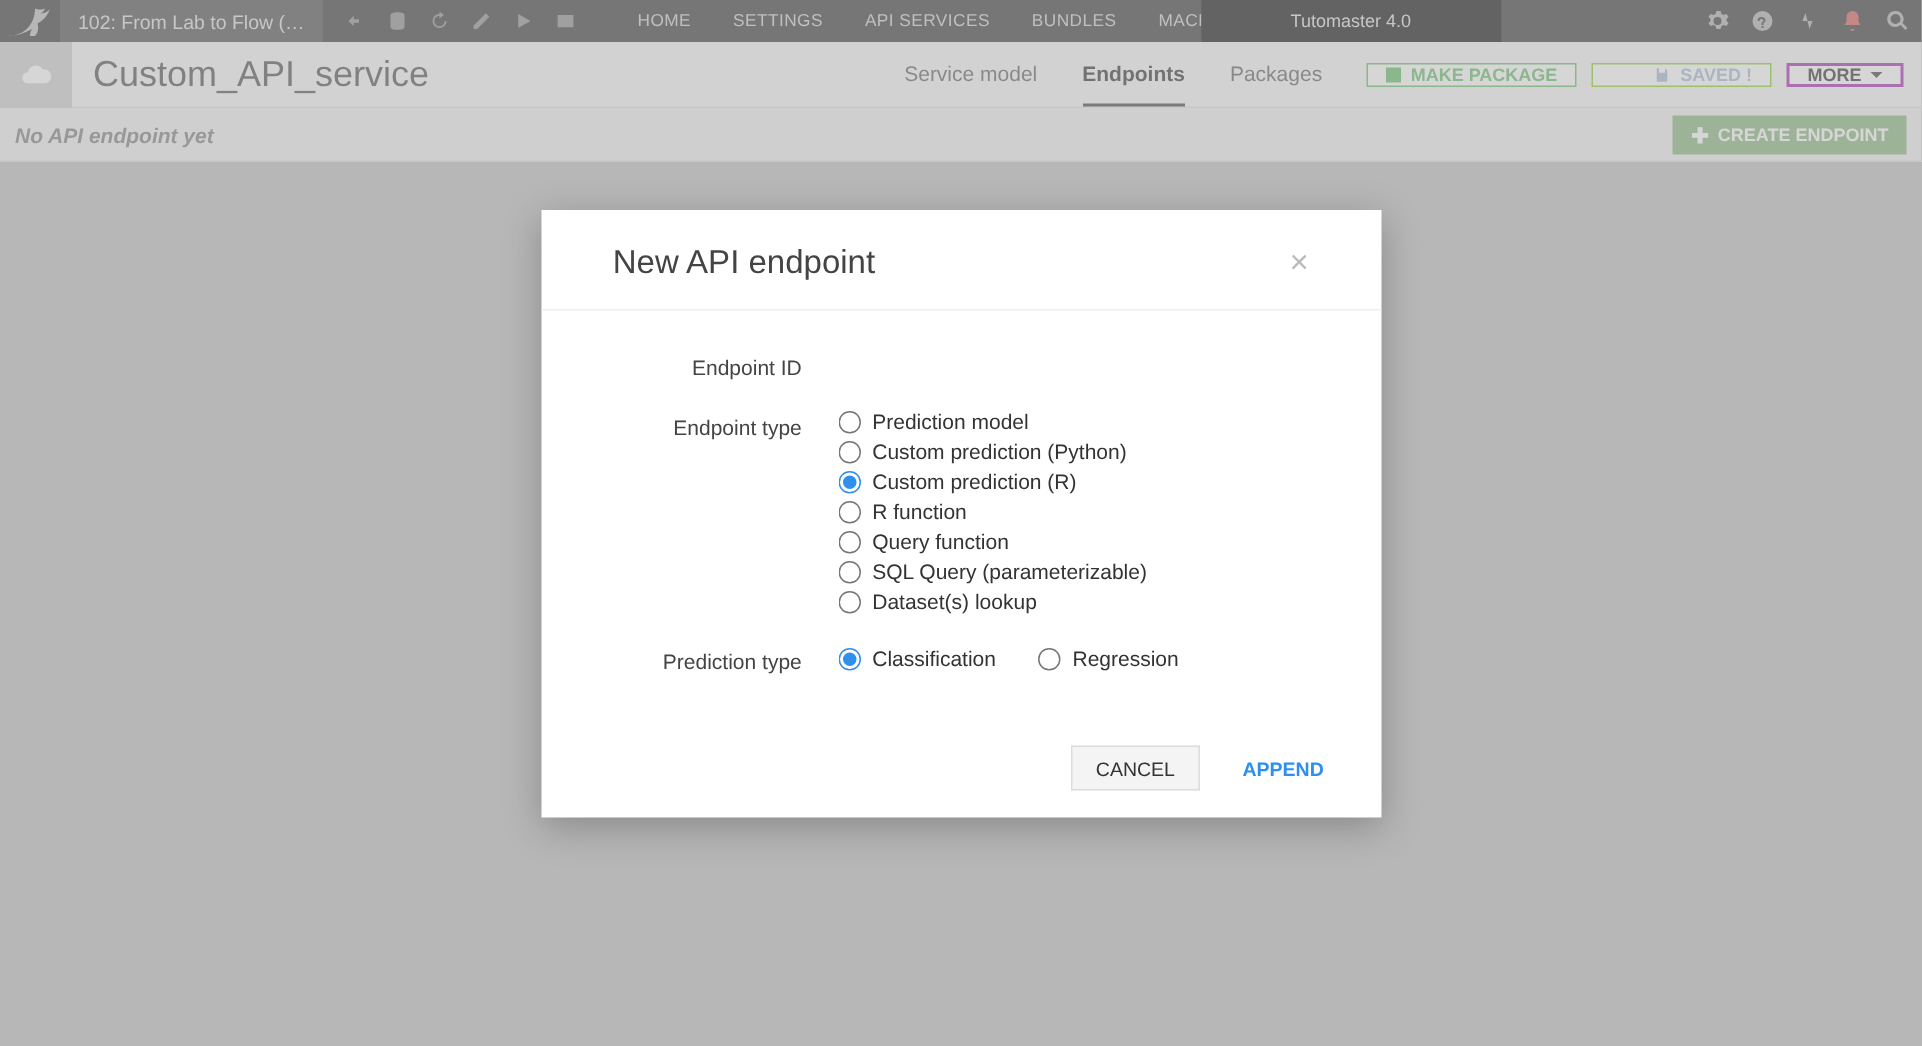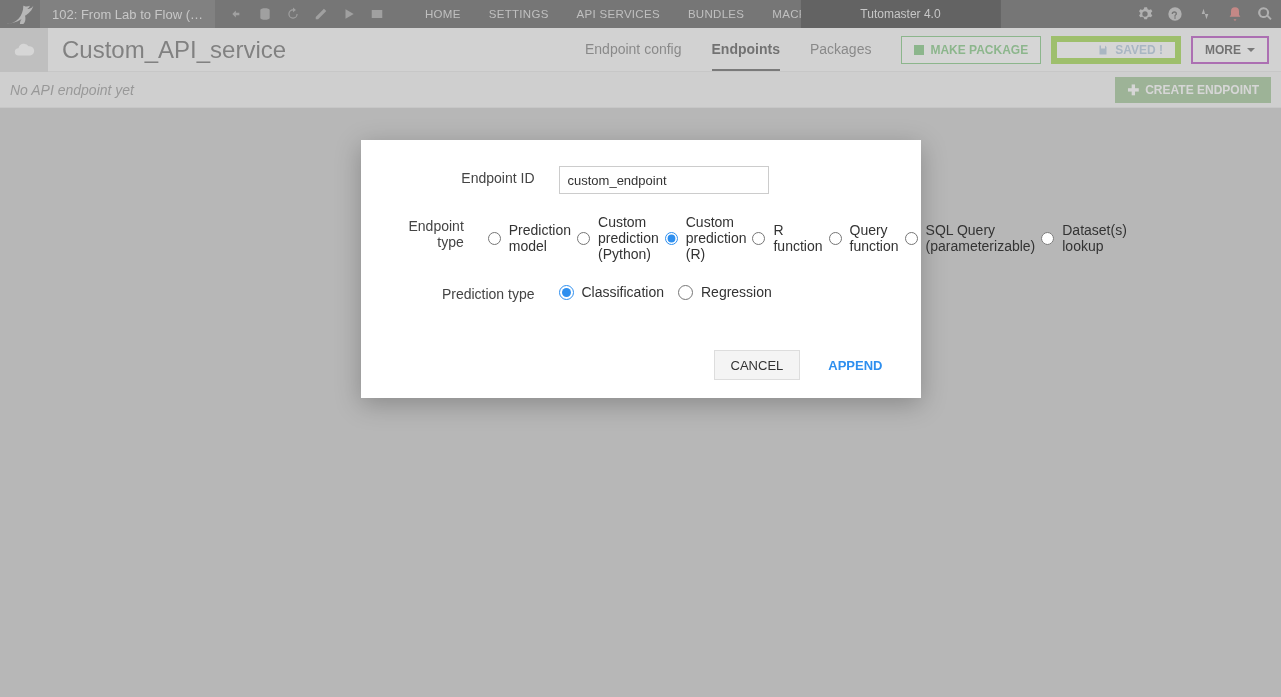--- a/index.html
+++ b/index.html
@@ -58,33 +58,33 @@
   display:flex;
   align-items:center;
 }
 .cloud-box { width:48px;height:44px; background:#ccc; display:flex;align-items:center;justify-content:center;}
 .cloud-box svg{ fill:#fff; width:22px;height:22px;}
 .service-name { margin-left:14px; font-size:24px; color:#444; font-weight:300;}
 .subtabs { margin-left:auto; display:flex; gap:30px; height:100%; align-items:center;}
 .subtabs .st { font-size:14px; color:#555; cursor:pointer; height:100%; display:flex;align-items:center; border-bottom:2px solid transparent;}
 .subtabs .st.active { color:#222; font-weight:600; border-bottom:2px solid #333;}
 .subheader-right { display:flex; gap:10px; margin-left:30px; margin-right:12px;}
-.btn { height:28px; padding:0 12px; font-size:12px; border-radius:0; cursor:pointer; display:flex;align-items:center; gap:6px;}
+.btn { height:16px; padding:0 12px; font-size:12px; border-radius:0; cursor:pointer; display:flex;align-items:center; gap:6px;}
 .btn-make { background:#fff; border:1px solid #5cb85c; color:#5cb85c; font-weight:600;}
 .btn-make .sq{width:10px;height:10px;background:#5cb85c;}
-.btn-saved { background:#fff; border:6px solid #84cc16; color:#9bb8d3; font-weight:600;padding-left:40px;}
+.btn-saved { background:#fff; border:1px solid #84cc16; color:#9bb8d3; font-weight:600;padding-left:40px;}
 .btn-saved svg{width:12px;height:12px;fill:#9bb8d3;}
 .btn-more { background:#fff; border:2px solid #a21caf; color:#222; font-weight:600;}
 .btn-more .caret{ width:0;height:0;border:4px solid transparent;border-top-color:#333; margin-top:4px;}
 
 .toolbar {
   height:36px; background:#f0f0f0; border-bottom:1px solid #ddd;
   display:flex; align-items:center; padding:0 10px;
 }
-.empty-msg { font-style:italic; color:#777; font-size:14px;}
+.empty-msg { font-style:italic; color:#777; font-size:14px;font-weight:bold;}
 .btn-create { margin-left:auto; background:#81b174; border:none; color:#fff; font-weight:700; font-size:12px; height:26px; padding:0 12px; display:flex;align-items:center;gap:6px;}
 .btn-create .plus{ font-weight:bold; font-size:14px;}
 
 .overlay {
   position:absolute; inset:0; background:rgba(180,180,180,0.55);
   display:flex; justify-content:center; align-items:flex-start;
 }
 .modal {
   margin-top:140px;
   width:560px;
@@ -98,23 +98,23 @@
 }
 .modal-title { font-size:22px; color:#444; font-weight:300;}
 .modal-close { margin-left:auto; color:#bbb; font-size:22px; cursor:pointer; line-height:1;}
 .modal-body { padding:26px 48px 10px;}
 .form-row { display:flex; margin-bottom:20px;}
 .form-label { width:150px; text-align:right; padding-right:24px; font-size:14px; color:#444; padding-top:4px;}
 .form-field { flex:1;}
 .text-input {
   width:210px; height:28px; border:1px solid #ccc; padding:0 8px; font-size:13px; color:#333;
 }
-.radio-col { display:flex; flex-direction:row; gap:4px;}
+.radio-col { display:flex; flex-direction:column; gap:4px;}
 .radio-col label, .radio-inline label { font-size:14px; color:#333; display:flex; align-items:center; gap:8px; cursor:pointer;}
-.radio-inline { display:flex; gap:14px;}
+.radio-inline { display:flex; gap:28px;}
 input[type=radio]{ width:15px;height:15px; accent-color:#2e8fef;}
 
 .modal-foot {
   margin-top:8px; padding:10px 24px 18px; display:flex; justify-content:flex-end; gap:14px;
 }
 .btn-cancel { background:#f4f4f4; border:1px solid #ddd; color:#333; height:30px; padding:0 16px; font-size:13px; cursor:pointer;}
 .btn-append { background:transparent; border:none; color:#2e8fef; font-size:13px; font-weight:600; height:30px; padding:0 14px; cursor:pointer;}
 </style>
 </head>
 <body>
@@ -198,21 +198,21 @@
 </div>
 
 <div class="subheader">
   <div class="cloud-box">
       <svg viewBox="0 0 24 24">
         <path d="M19 18H6a4 4 0 010-8 6 6 0 0111-2 5 5 0 012 10z"></path>
       </svg>
     </div>
   <div class="service-name">Custom_API_service</div>
   <div class="subtabs" id="subtabs">
-      <div class="st">Endpoint config</div>
+      <div class="st">Service model</div>
       <div class="st active">Endpoints</div>
       <div class="st">Packages</div>
     </div>
   <div class="subheader-right">
     <button class="btn btn-make">
         <span class="sq"></span>
         <span>MAKE PACKAGE</span>
       </button>
     <button class="btn btn-saved">
         <svg viewBox="0 0 24 24">
@@ -230,26 +230,27 @@
 <div class="toolbar">
   <div class="empty-msg">No API endpoint yet</div>
   <button class="btn-create">
       <span class="plus">✚</span>
       <span>CREATE ENDPOINT</span>
     </button>
 </div>
 
 <div class="overlay">
   <div class="modal">
+    <div class="modal-head">
+      <div class="modal-title">New API endpoint</div>
+      <div class="modal-close">×</div>
+    </div>
     <div class="modal-body">
       <div class="form-row">
         <div class="form-label">Endpoint ID</div>
-        <div class="form-field">
-          <input class="text-input" type="text" value="custom_endpoint" style="">
-        </div>
       </div>
       <div class="form-row">
         <div class="form-label">Endpoint type</div>
         <div class="form-field radio-col" id="types">
             <label>
               <input type="radio" name="etype" style="">
               <span>Prediction model</span>
             </label>
             <label>
               <input type="radio" name="etype" style="">

